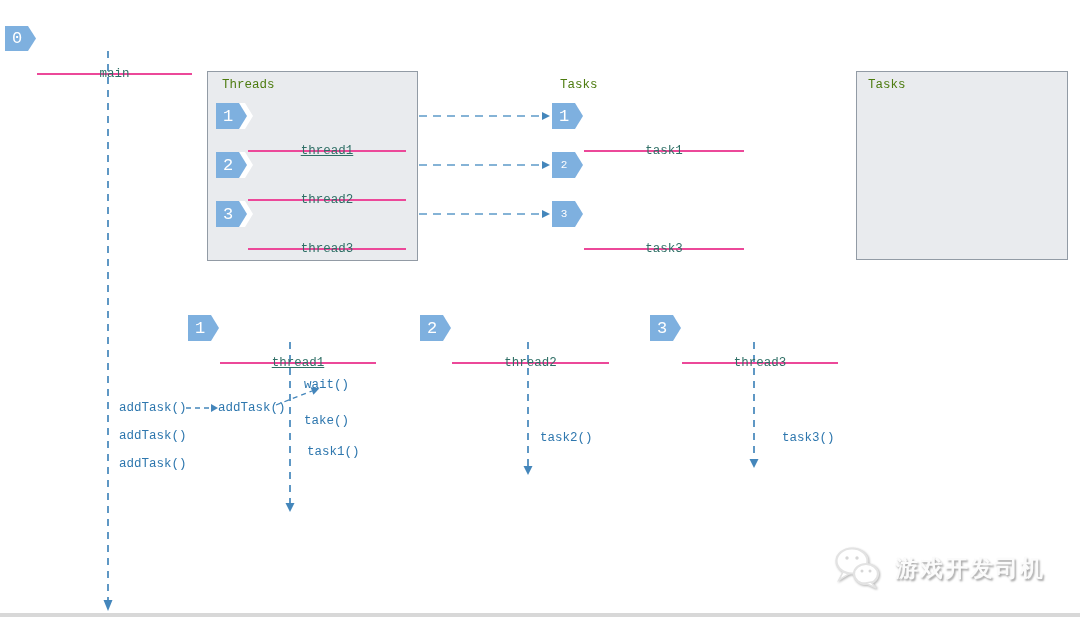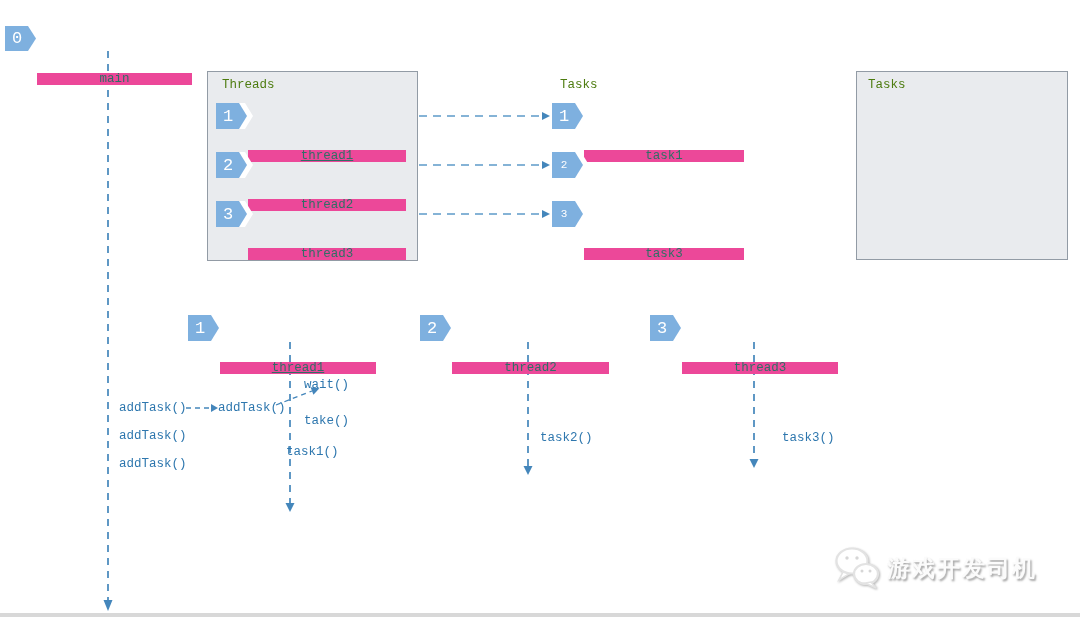--- a/index.html
+++ b/index.html
@@ -18,42 +18,42 @@
   .node .badge{
     position:absolute;left:0;top:0;width:31px;height:100%;z-index:3;
     background:#7eb0df;color:#ffffff;
     clip-path:polygon(0 0,23px 0,31px 50%,23px 100%,0 100%);
     display:flex;align-items:center;justify-content:center;
     font-size:17px;padding-right:7px;box-sizing:border-box;
   }
   .node .badge.small{font-size:11px;}
   .node .body{
     position:absolute;left:32px;right:0;top:0;bottom:0;z-index:1;
-    border:6px solid #ec4899;background:#e9f0f7;
+    border:1px solid #ec4899;background:#e9f0f7;
     display:flex;align-items:center;justify-content:center;
     font-size:12.5px;color:#2f6f66;margin-top:47px;
   }
   .node .body.fill-a{background:#f0abfc;text-decoration:underline;}
   .node .body.fill-b{background:#5eead4;}
   .node .body.fill-c{background:#eaeff5;}
   .node .body.fill-main{background:#eef4fa;}
   
   .panel{
     position:absolute;background:#e9ebee;border:1px solid #929ba5;box-sizing:border-box;
   }
   .panel-title,.col-title{
     position:absolute;font-size:12.5px;color:#4d7c0f;white-space:nowrap;
   }
   
   .call{
     position:absolute;font-size:12.5px;color:#2e77ae;white-space:nowrap;line-height:14px;
   }
   
   .watermark{
-    position:absolute;left:833px;top:546px;display:flex;align-items:center;gap:4px;
+    position:absolute;left:833px;top:546px;display:flex;align-items:center;gap:12px;
   }
   .watermark .wm-text{
     font-family:"Liberation Sans","DejaVu Sans",sans-serif;
     font-size:23px;font-weight:bold;letter-spacing:2px;
     color:#fbfbfb;text-shadow:1.5px 1.5px 2px #a8a8a8,-1px -1px 1px #ffffff;
   }
   .bottom-strip{
     position:absolute;left:0;bottom:0;width:100%;height:4px;background:#d8d8d8;
   }
 </style>
@@ -155,21 +155,21 @@
     <span class="badge">3</span>
     <span class="body fill-b">thread3</span>
   </div>
 
   <div class="call" style="left:119px;top:401px;">addTask()</div>
   <div class="call" style="left:119px;top:429px;">addTask()</div>
   <div class="call" style="left:119px;top:457px;">addTask()</div>
   <div class="call" style="left:218px;top:401px;">addTask()</div>
   <div class="call" style="left:304px;top:378px;">wait()</div>
   <div class="call" style="left:304px;top:414px;">take()</div>
-  <div class="call" style="left:286px;top:445px;">task1()</div>
+  <div class="call" style="left:307px;top:445px;">task1()</div>
   <div class="call" style="left:540px;top:431px;">task2()</div>
   <div class="call" style="left:767px;top:431px;margin-left:15px;">task3()</div>
 
   <div class="watermark">
     <svg width="50" height="44" viewBox="0 0 50 44" style="filter:drop-shadow(1.5px 1.5px 1px #b5b5b5);">
       <ellipse cx="19" cy="15" rx="15.5" ry="12.5" fill="#ffffff" stroke="#e3e3e3" stroke-width="2.2"></ellipse>
       <path d="M10 26 L6 34 L16 28 Z" fill="#ffffff" stroke="#e3e3e3" stroke-width="1.6"></path>
       <ellipse cx="33" cy="28" rx="12" ry="10" fill="#ffffff" stroke="#e3e3e3" stroke-width="2.2"></ellipse>
       <path d="M38 36 L43 42 L32 37 Z" fill="#ffffff" stroke="#e3e3e3" stroke-width="1.6"></path>
       <circle cx="14" cy="12" r="1.7" fill="#d6d6d6"></circle>

